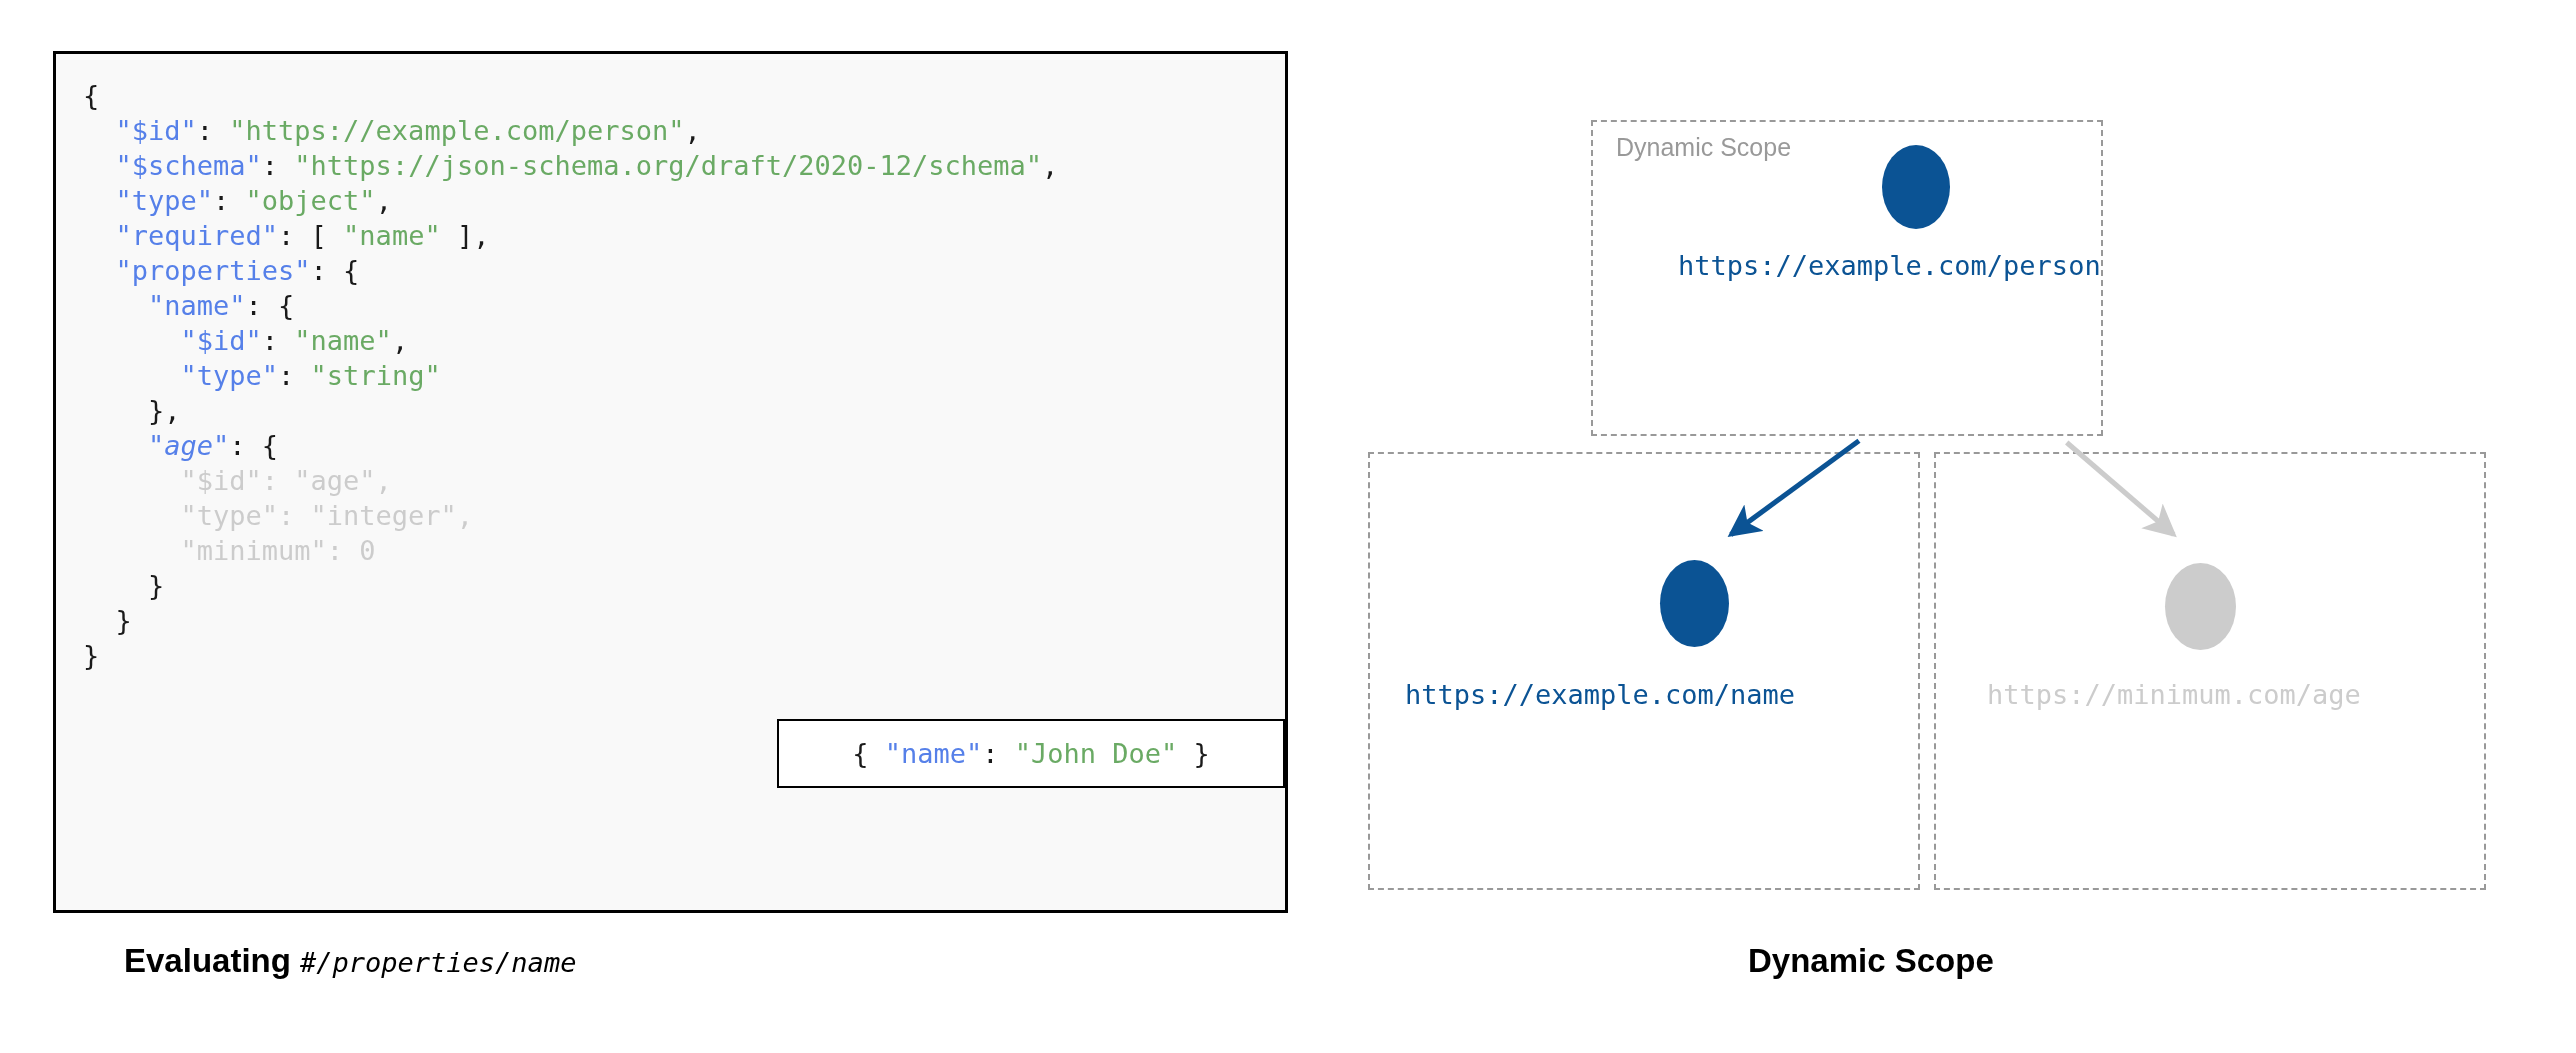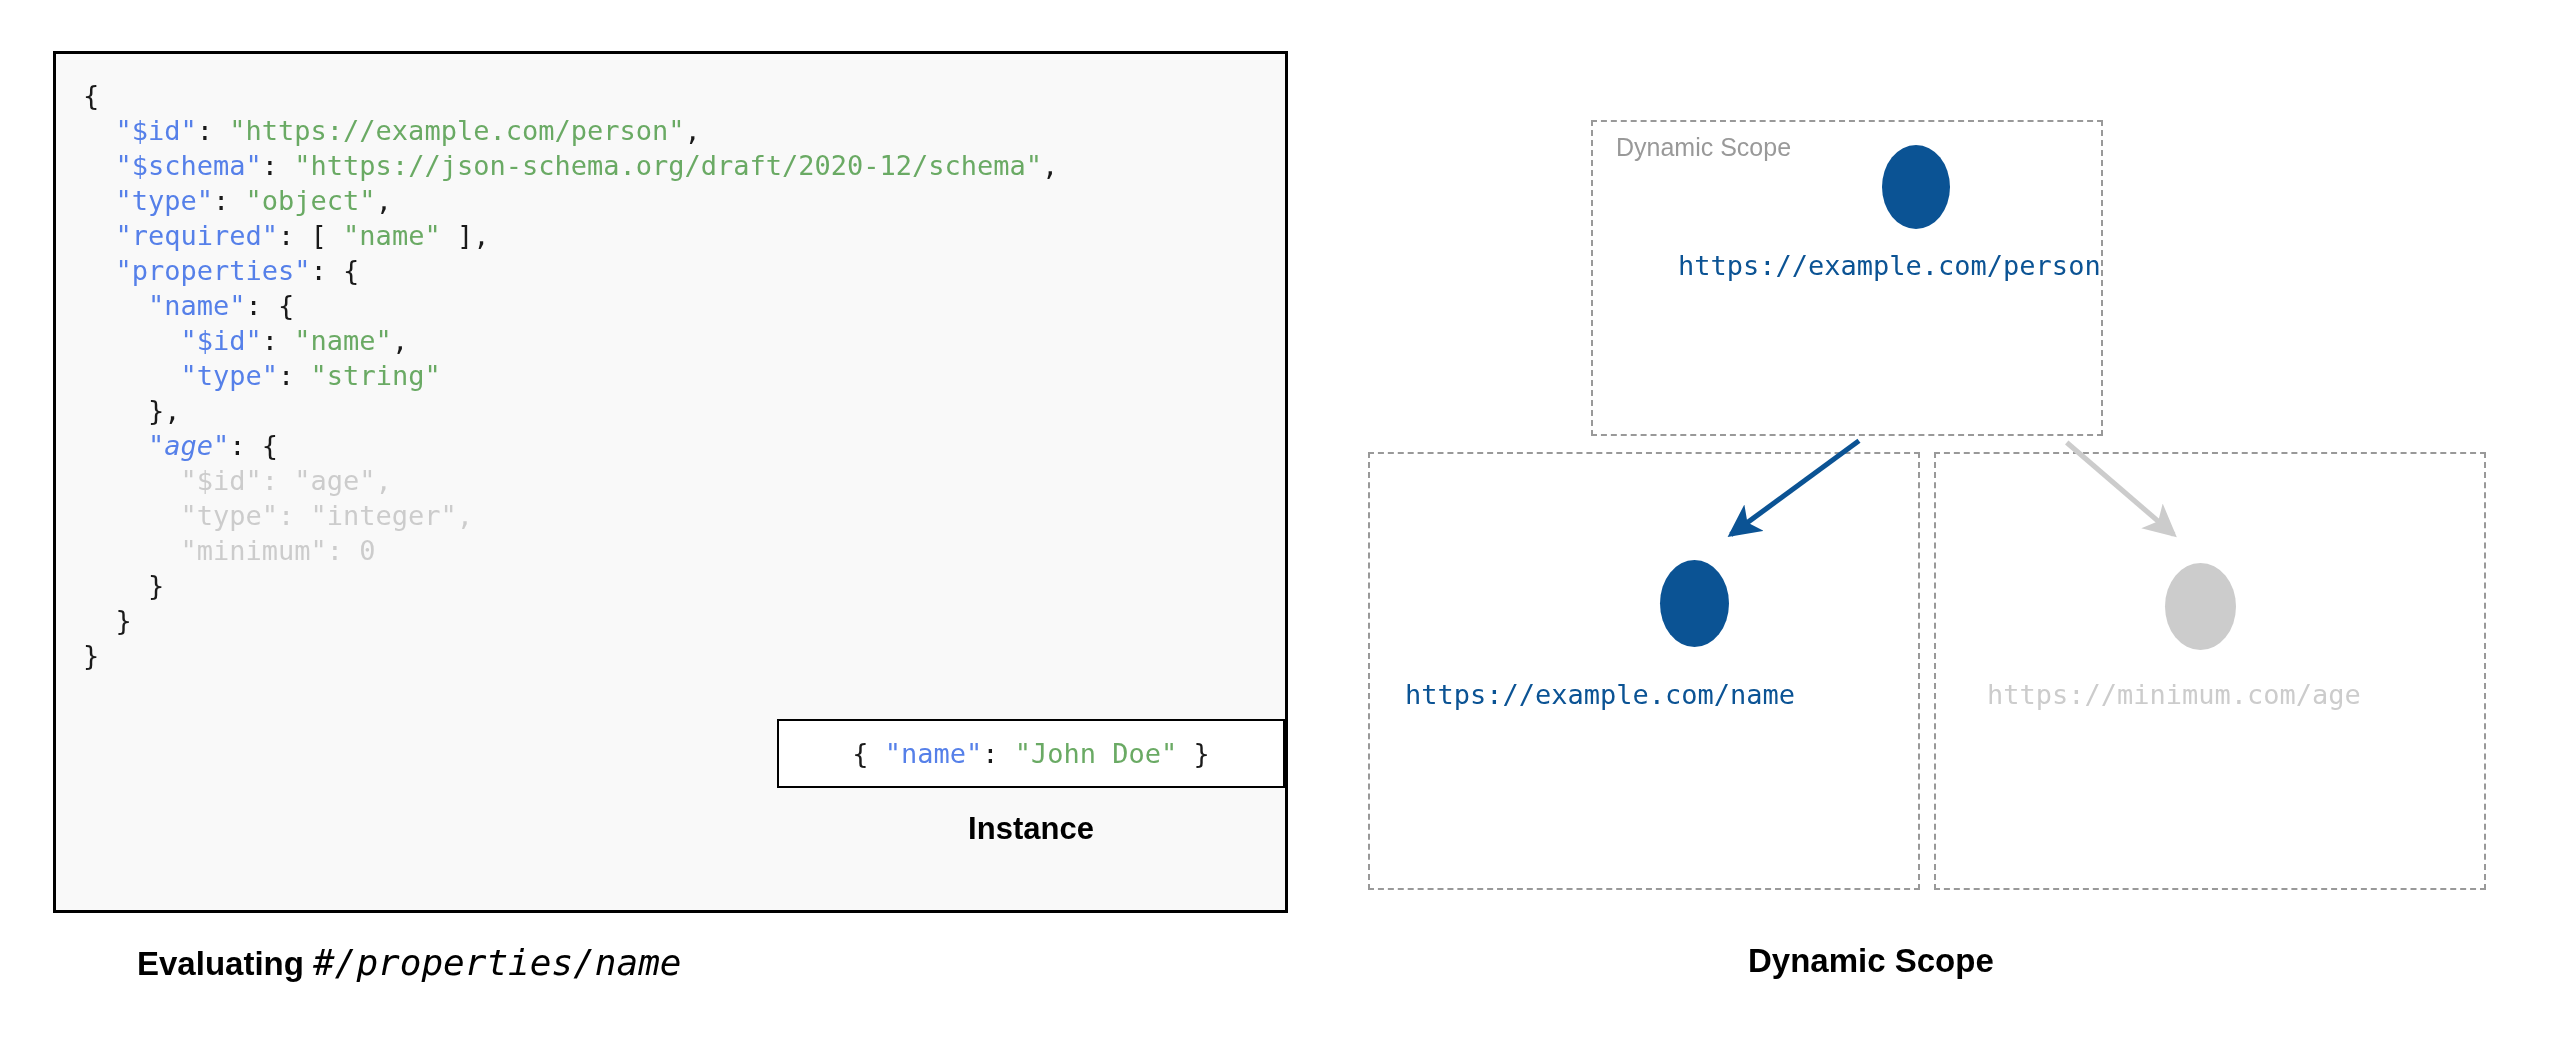--- a/index.html
+++ b/index.html
@@ -81,26 +81,25 @@
     position: absolute;
     left: 124px;
     top: 942px;
     font-size: 33px;
     color: #000000;
     white-space: nowrap;
   }
   #left-caption .cap-bold {
     font-family: "Liberation Sans", sans-serif;
     font-weight: bold;
-    margin-left: 13px;
   }
   #left-caption .cap-mono {
     font-family: "DejaVu Sans Mono", "Liberation Mono", monospace;
     font-style: italic;
-    font-size: 36px;
+    font-size: 27px;
   }
   #right-caption {
     position: absolute;
     left: 1748px;
     top: 942px;
     font-family: "Liberation Sans", sans-serif;
     font-weight: bold;
     font-size: 33px;
     color: #000000;
     white-space: nowrap;
@@ -174,21 +173,20 @@
 </style>
 </head>
 <body>
 
 <div id="left-panel">
   <div id="code-block"><div class="code-line"><span class="p">{</span></div><div class="code-line"><span class="p">  </span><span class="k">"$id"</span><span class="p">: </span><span class="s">"https://example.com/person"</span><span class="p">,</span></div><div class="code-line"><span class="p">  </span><span class="k">"$schema"</span><span class="p">: </span><span class="s">"https://json-schema.org/draft/2020-12/schema"</span><span class="p">,</span></div><div class="code-line"><span class="p">  </span><span class="k">"type"</span><span class="p">: </span><span class="s">"object"</span><span class="p">,</span></div><div class="code-line"><span class="p">  </span><span class="k">"required"</span><span class="p">: [ </span><span class="s">"name"</span><span class="p"> ],</span></div><div class="code-line"><span class="p">  </span><span class="k">"properties"</span><span class="p">: {</span></div><div class="code-line"><span class="p">    </span><span class="k">"name"</span><span class="p">: {</span></div><div class="code-line"><span class="p">      </span><span class="k">"$id"</span><span class="p">: </span><span class="s">"name"</span><span class="p">,</span></div><div class="code-line"><span class="p">      </span><span class="k">"type"</span><span class="p">: </span><span class="s">"string"</span></div><div class="code-line"><span class="p">    },</span></div><div class="code-line"><span class="p">    </span><span class="k ital">"age"</span><span class="p">: {</span></div><div class="code-line"><span class="dim">      "$id": "age",</span></div><div class="code-line"><span class="dim">      "type": "integer",</span></div><div class="code-line"><span class="dim">      "minimum": 0</span></div><div class="code-line"><span class="p">    }</span></div><div class="code-line"><span class="p">  }</span></div><div class="code-line"><span class="p">}</span></div></div>
 
   <div id="instance-box">
     <div id="instance-code"><span class="p">{ </span><span class="k">"name"</span><span class="p">: </span><span class="s">"John Doe"</span><span class="p"> }</span></div>
   </div>
-  <div id="instance-caption">Instance</div>
 </div>
 
 <div id="left-caption">
   <span class="cap-bold">Evaluating</span><span>&nbsp;</span><span class="cap-mono">#/properties/name</span>
 </div>
 
 <div id="right-panel">
 
   <div class="scope-box" id="scope-top">
     <div class="scope-title">Dynamic Scope</div>

